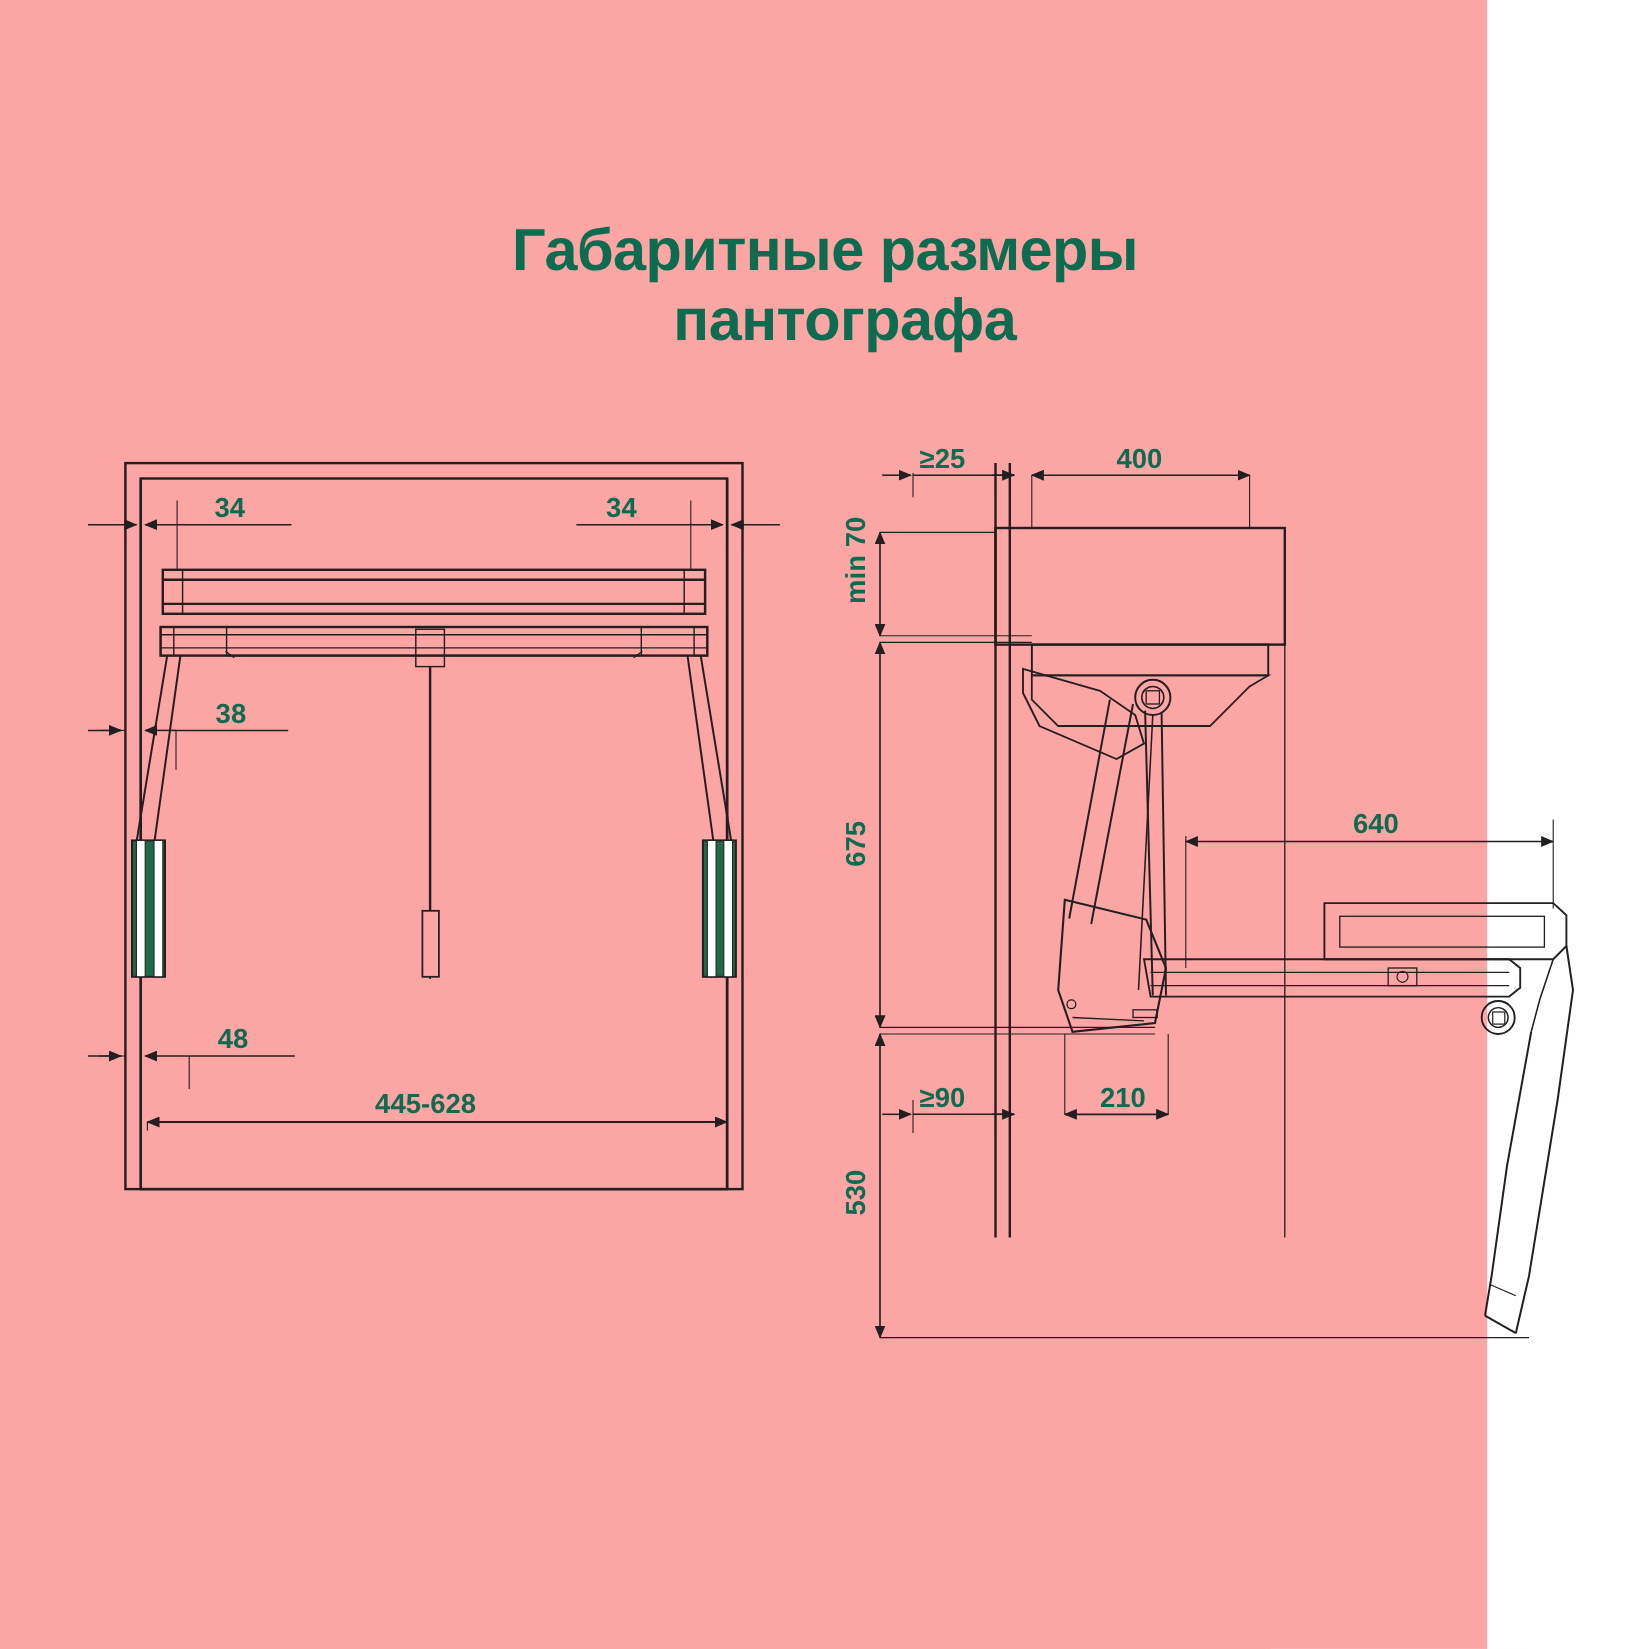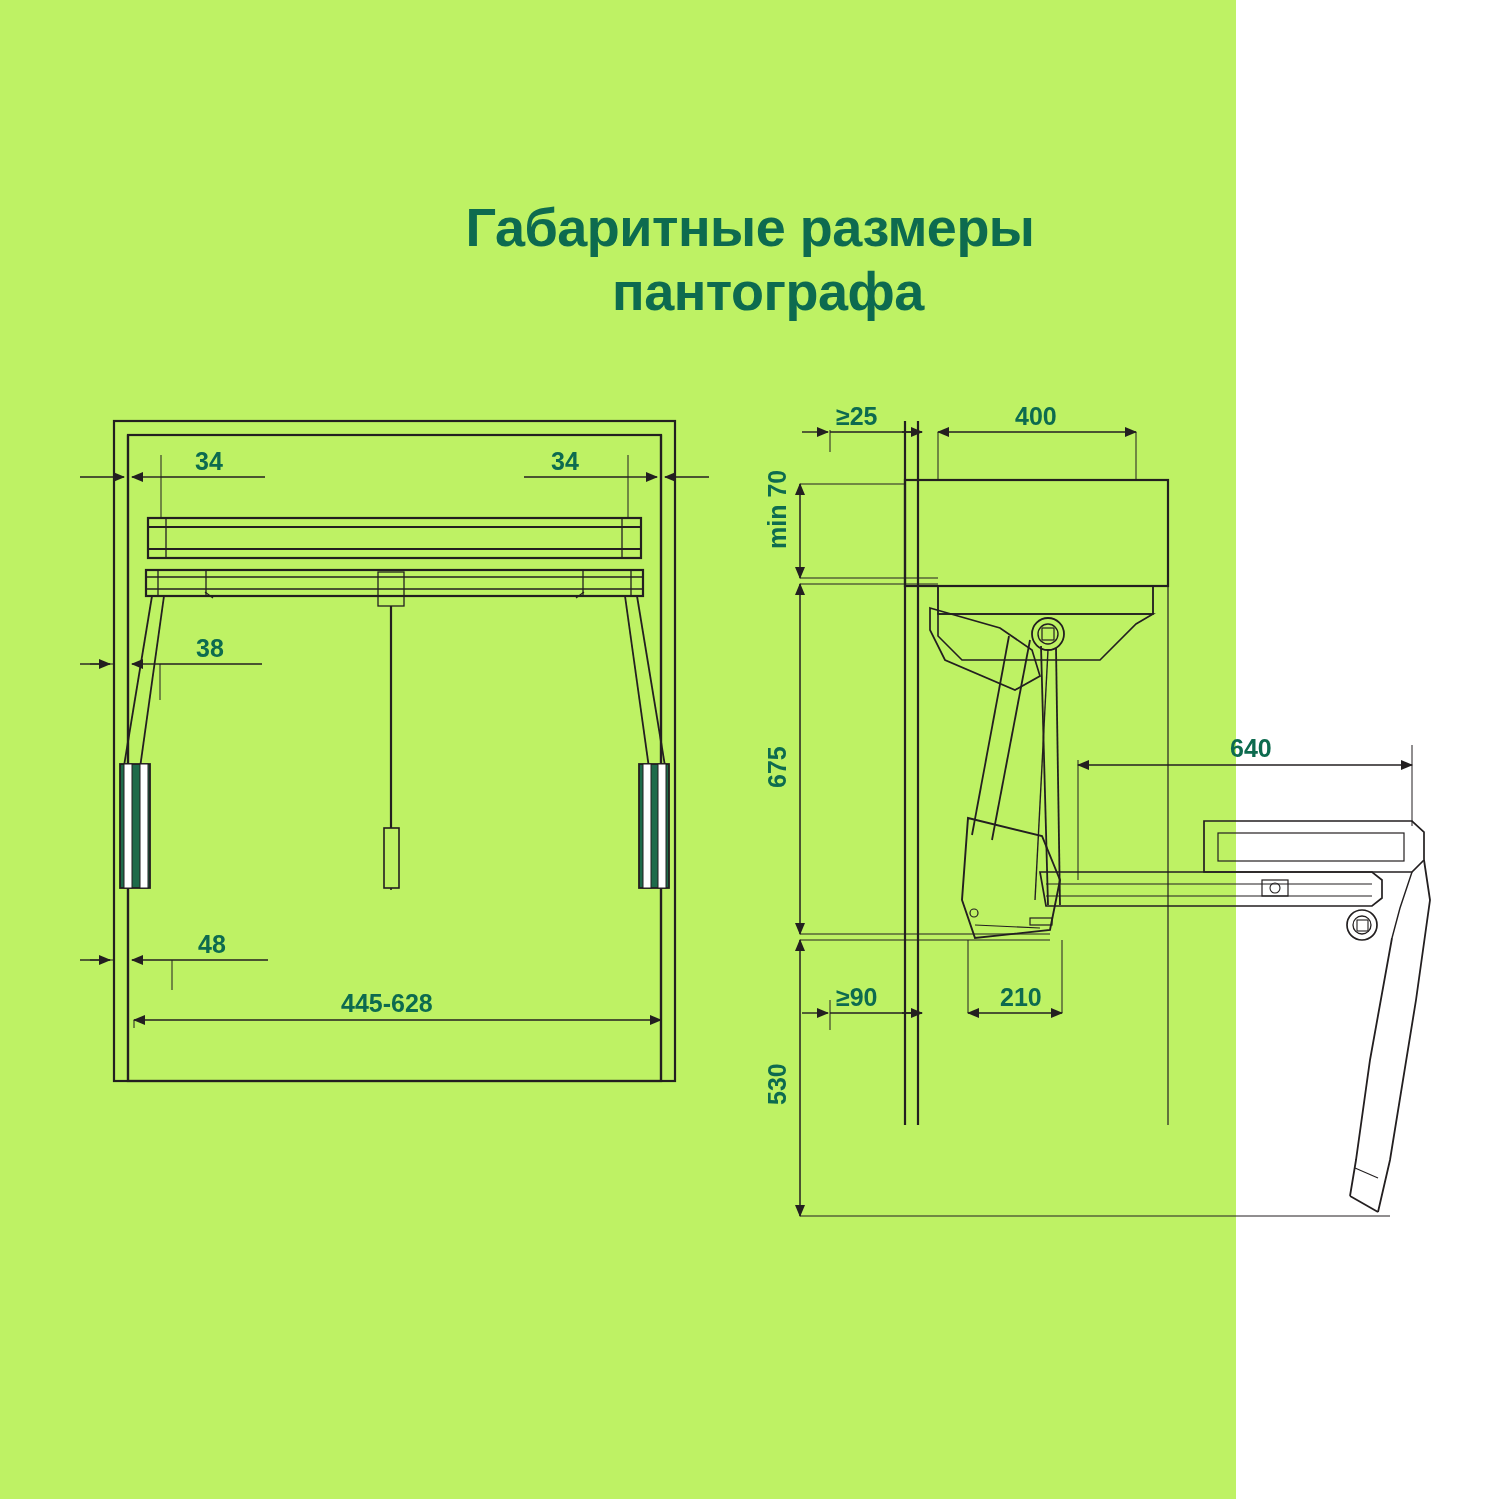--- a/index.html
+++ b/index.html
@@ -8,23 +8,23 @@
     background: #ffffff;
   }
   body {
     width: 1500px;
     height: 1499px;
     font-family: "Liberation Sans", sans-serif;
     overflow: hidden;
   }
   #page {
     position: relative;
-    width: 1236px;
+    width: 1352px;
     height: 1499px;
-    background: #bef264;
+    background: #fca5a5;
   }
   #title {
     position: absolute;
     left: 0;
     top: 196px;
     width: 1500px;
     text-align: center;
     color: #0d6b4f;
     font-weight: bold;
     font-size: 54px;

